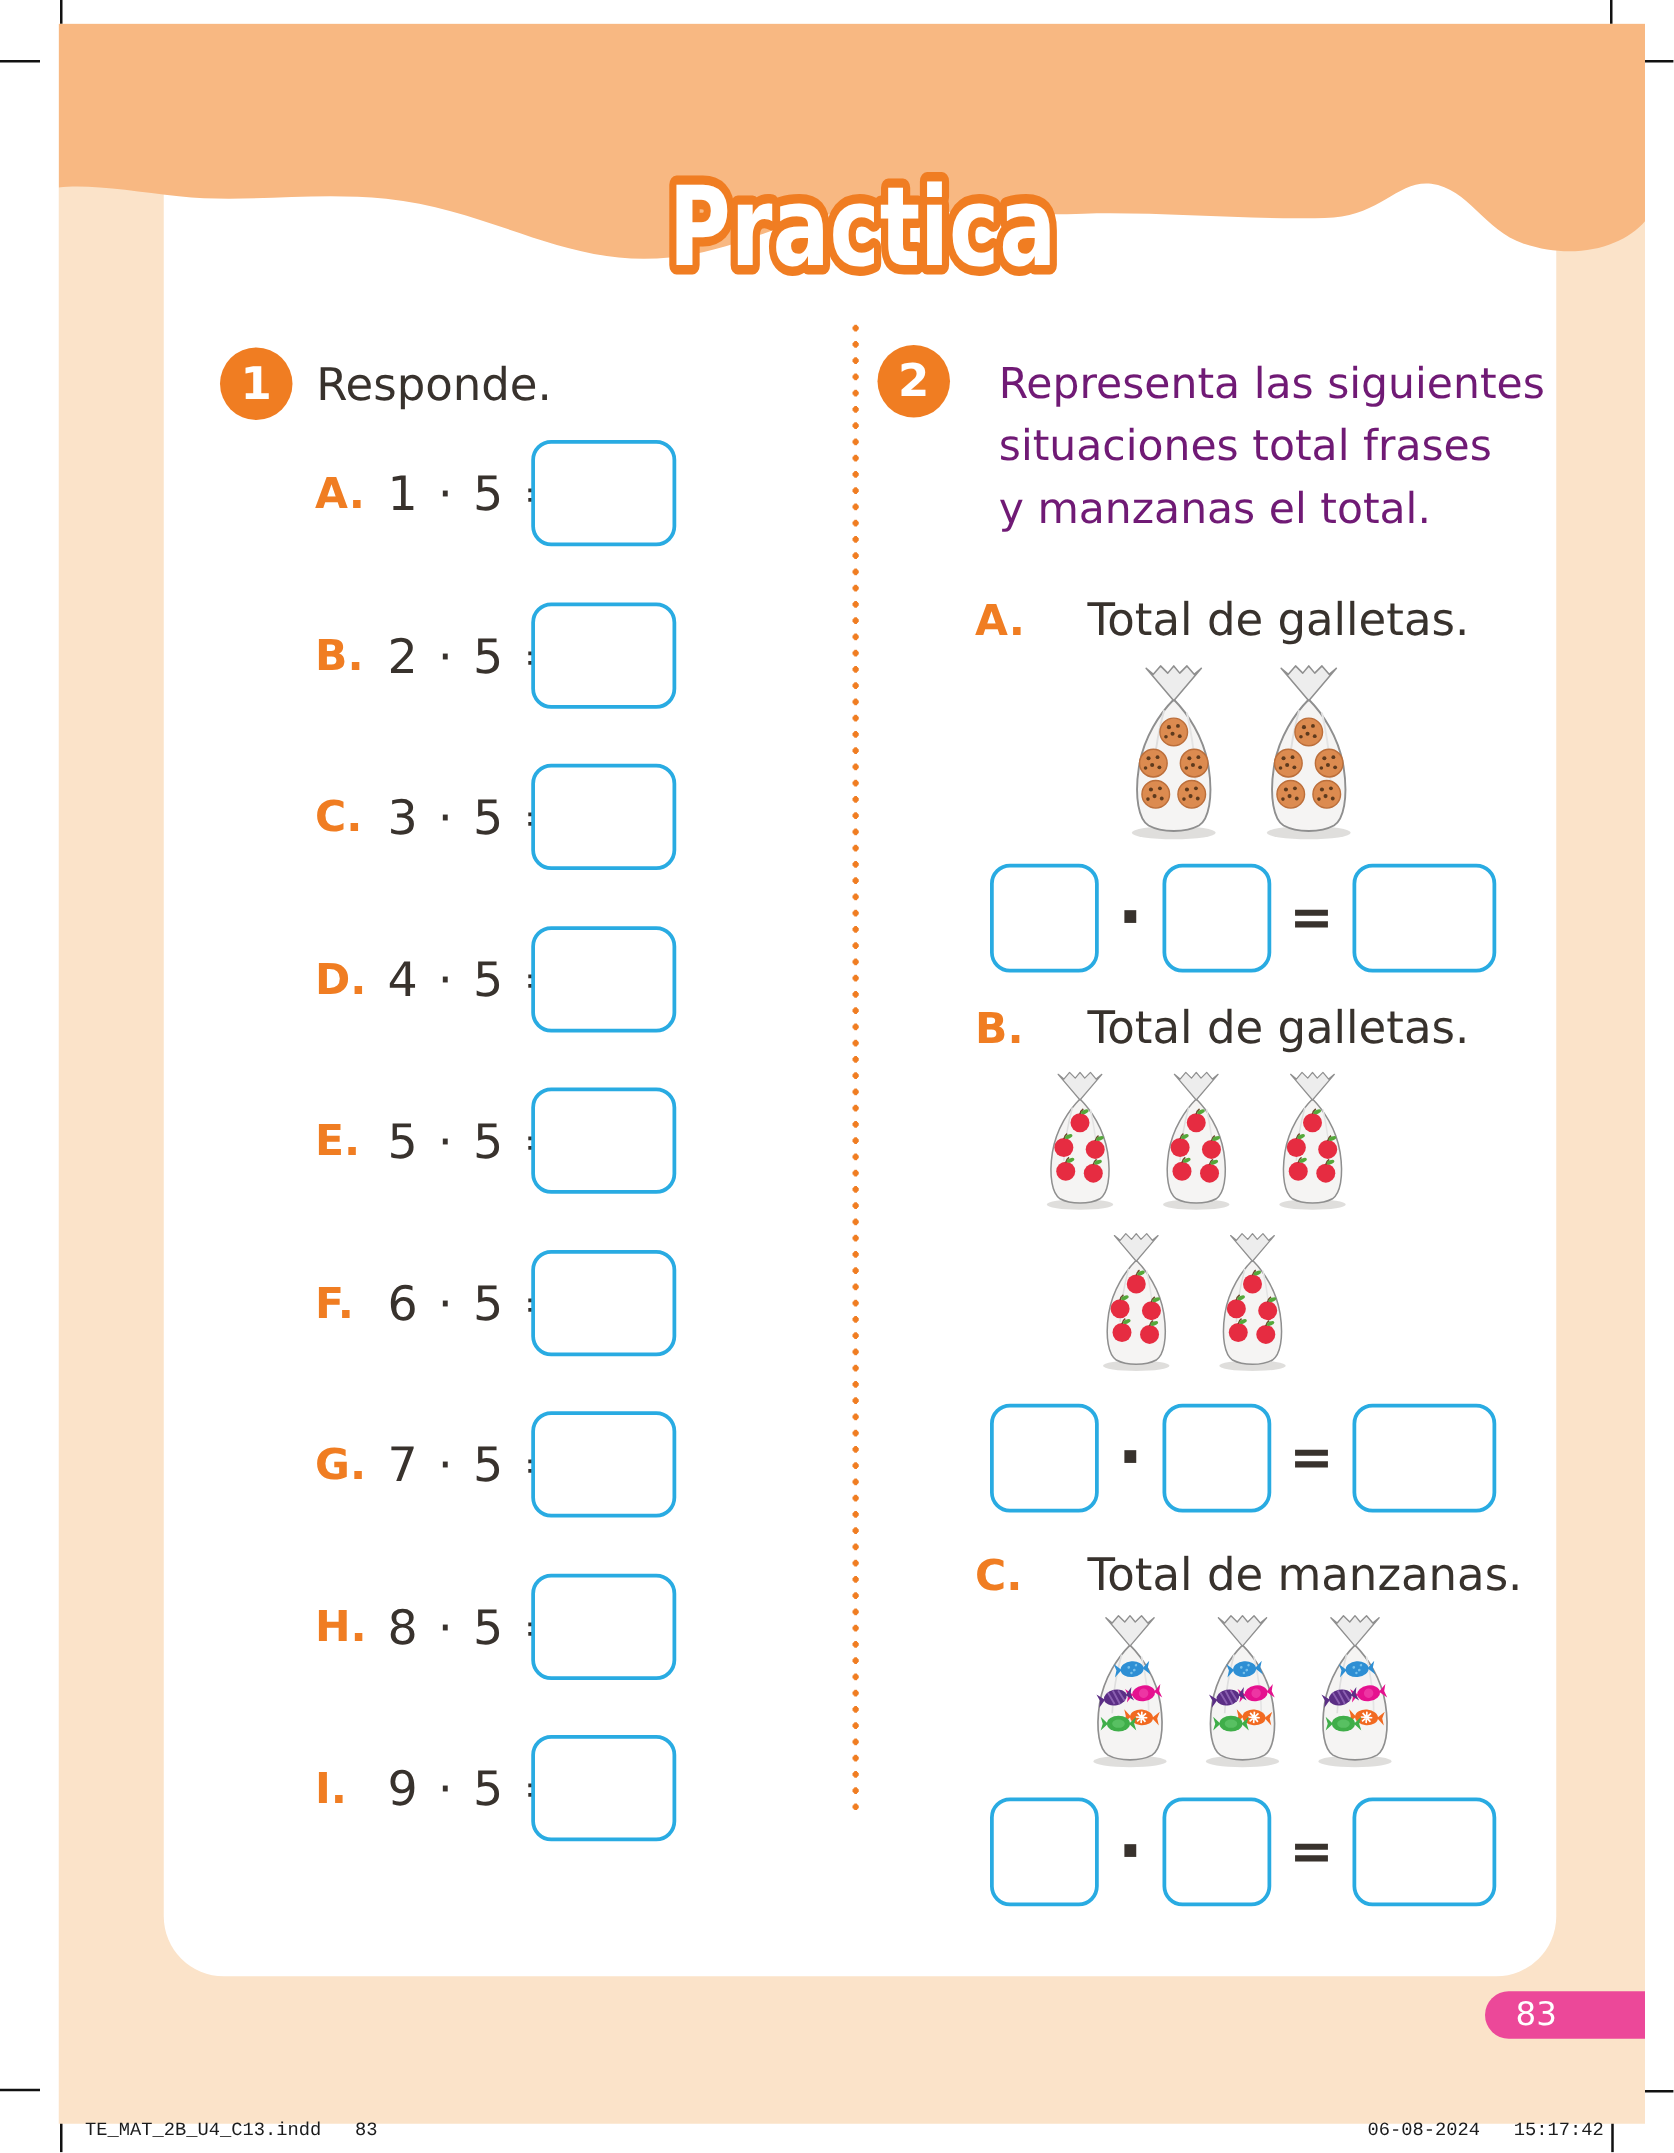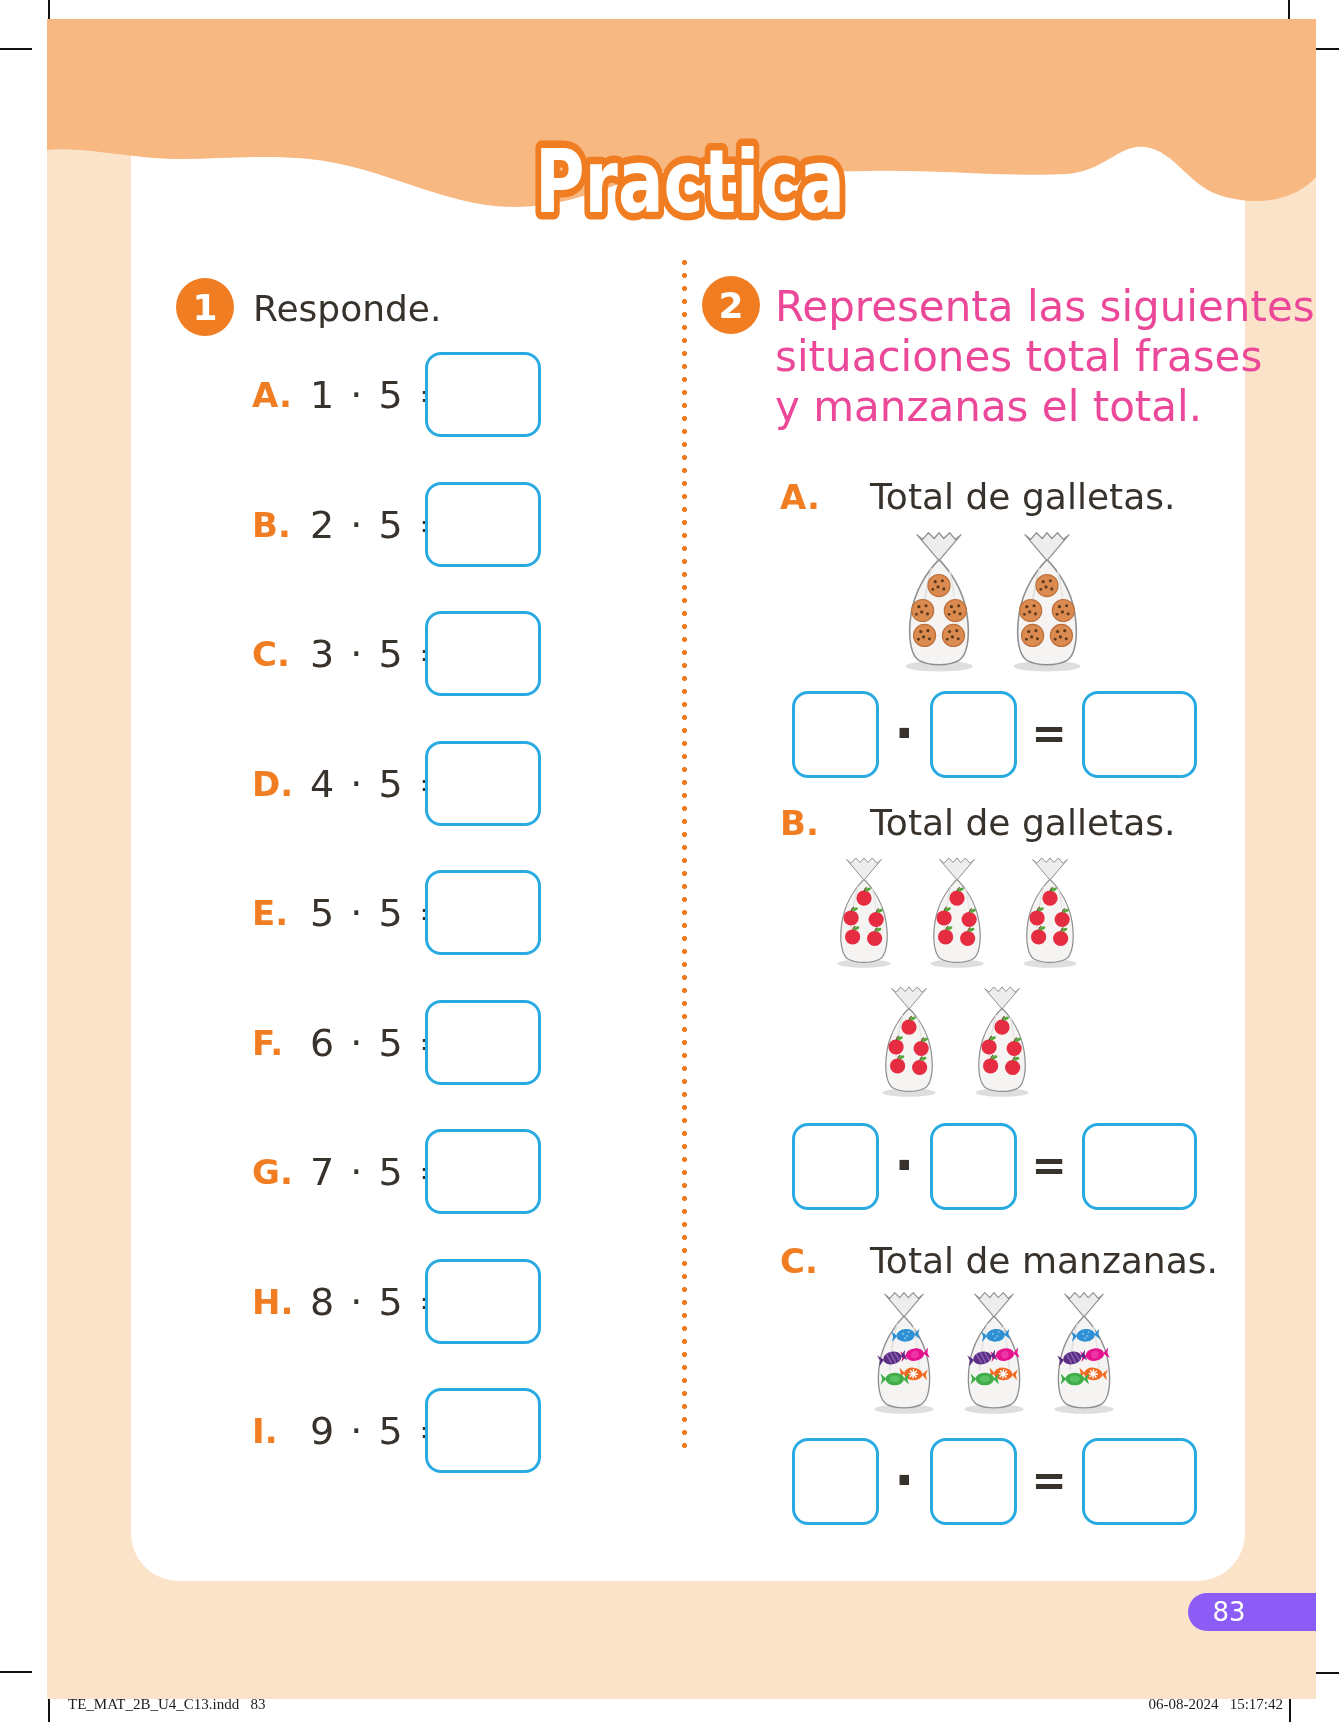--- a/index.html
+++ b/index.html
@@ -25,36 +25,36 @@
   
   .ex1-row{position:absolute;left:252px;width:292px;height:86px;display:flex;align-items:center;}
   .lbl{width:58px;font-size:34px;font-weight:bold;color:#F07D22;}
   .expr{font-size:38px;color:#38322D;letter-spacing:2px;white-space:pre;}
   .abox{position:absolute;left:173px;top:0;width:110px;height:79px;border:3.5px solid #29ABE2;border-radius:16px;background:#fff;}
   
   .divider{position:absolute;left:682px;top:256px;width:5px;height:1192px;
     background-image:radial-gradient(circle,#F07D22 2.4px,rgba(0,0,0,0) 2.6px);
     background-size:5px 13px;background-repeat:repeat-y;}
   
-  .prompt2{position:absolute;left:775px;top:282px;font-size:42px;line-height:50px;color:#ec4899;}
+  .prompt2{position:absolute;left:799px;top:282px;font-size:34px;line-height:50px;color:#701a75;}
   .sec-head{position:absolute;left:780px;display:flex;align-items:baseline;}
   .sec-label{width:65px;font-size:34px;font-weight:bold;color:#F07D22;}
   .sec-title{font-size:36px;color:#38322D;margin-left:25px;}
   .bags{position:absolute;display:flex;align-items:flex-end;}
   .eq-row{position:absolute;left:792px;display:flex;align-items:center;gap:15px;height:88px;}
   .sbox{width:81px;height:81px;border:3.5px solid #29ABE2;border-radius:16px;background:#fff;}
   .wbox{width:109px;height:81px;border:3.5px solid #29ABE2;border-radius:16px;background:#fff;}
   .op-dot{font-size:54px;font-weight:bold;color:#38322D;line-height:1;}
   .op-eq{font-size:42px;font-weight:bold;color:#38322D;line-height:1;}
   
-  .pill{position:absolute;left:1188px;top:1593px;width:128px;height:38px;background:#8b5cf6;
+  .pill{position:absolute;left:1188px;top:1593px;width:128px;height:38px;background:#ec4899;
     border-radius:19px 0 0 19px;display:flex;align-items:center;justify-content:center;
     padding-right:46px;box-sizing:border-box;color:#fff;font-size:26px;}
   
-  .foot{position:absolute;font-size:15px;color:#1c1c1c;white-space:pre;font-family:Liberation Serif, serif;}
+  .foot{position:absolute;font-size:15px;color:#1c1c1c;white-space:pre;font-family:Liberation Mono, monospace;}
 </style>
 </head>
 <body>
 
 <svg width="0" height="0" style="position:absolute" aria-hidden="true">
   <defs>
     <g id="bagShell">
       <ellipse cx="50" cy="148" rx="35" ry="5.5" fill="rgba(80,70,60,0.18)"></ellipse>
       <path d="M50,37 C39,48 25,68 21,93 C17,119 21,137 29,142 C40,148 60,148 71,142 C79,137 83,119 79,93 C75,68 61,48 50,37 Z" fill="#F5F4F3" stroke="#8F8F8F" stroke-width="1.6" stroke-linejoin="round"></path>
       <path d="M50,38 L27,11 L33,16 L39,9 L45,15 L50,9 L55,15 L61,9 L67,16 L73,11 Z" fill="#EDEDED" stroke="#8F8F8F" stroke-width="1.3" stroke-linejoin="round"></path>

